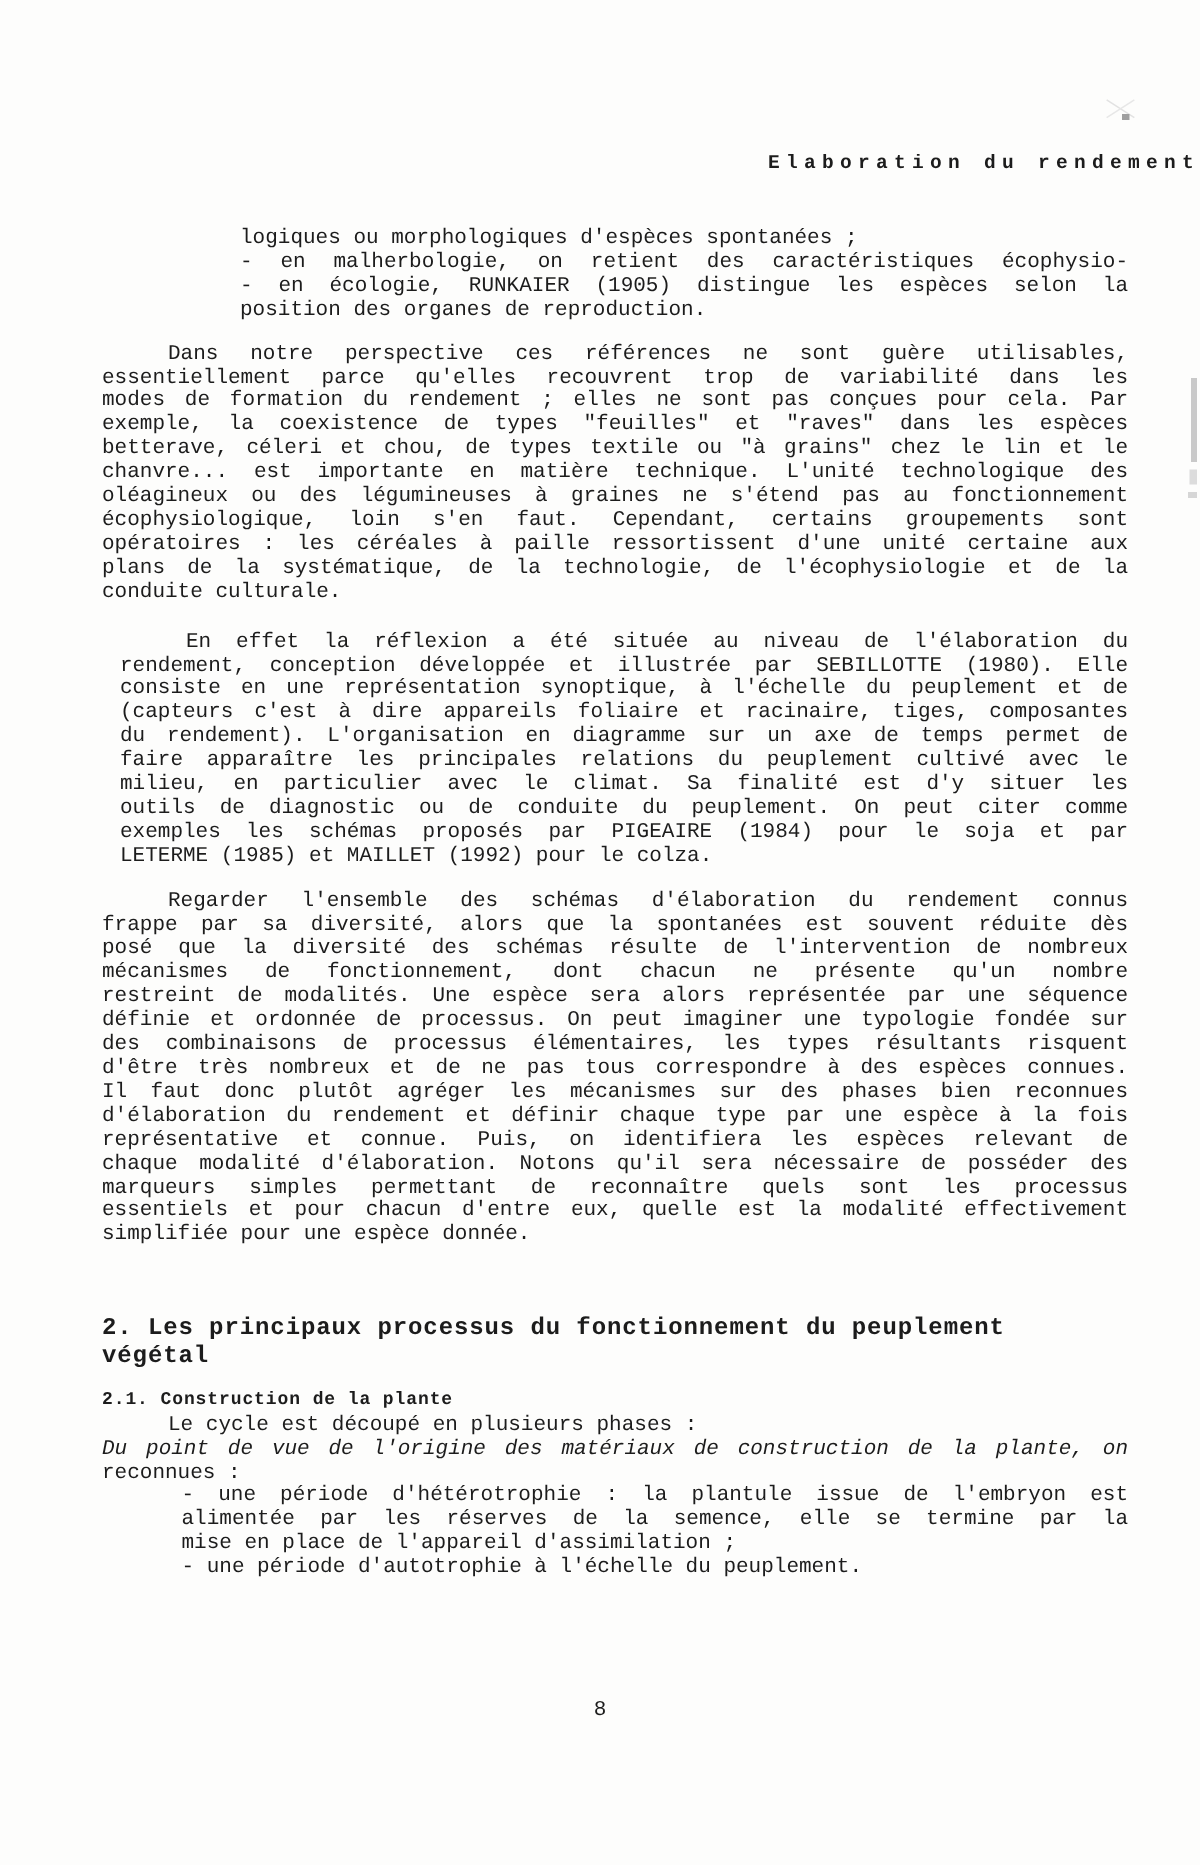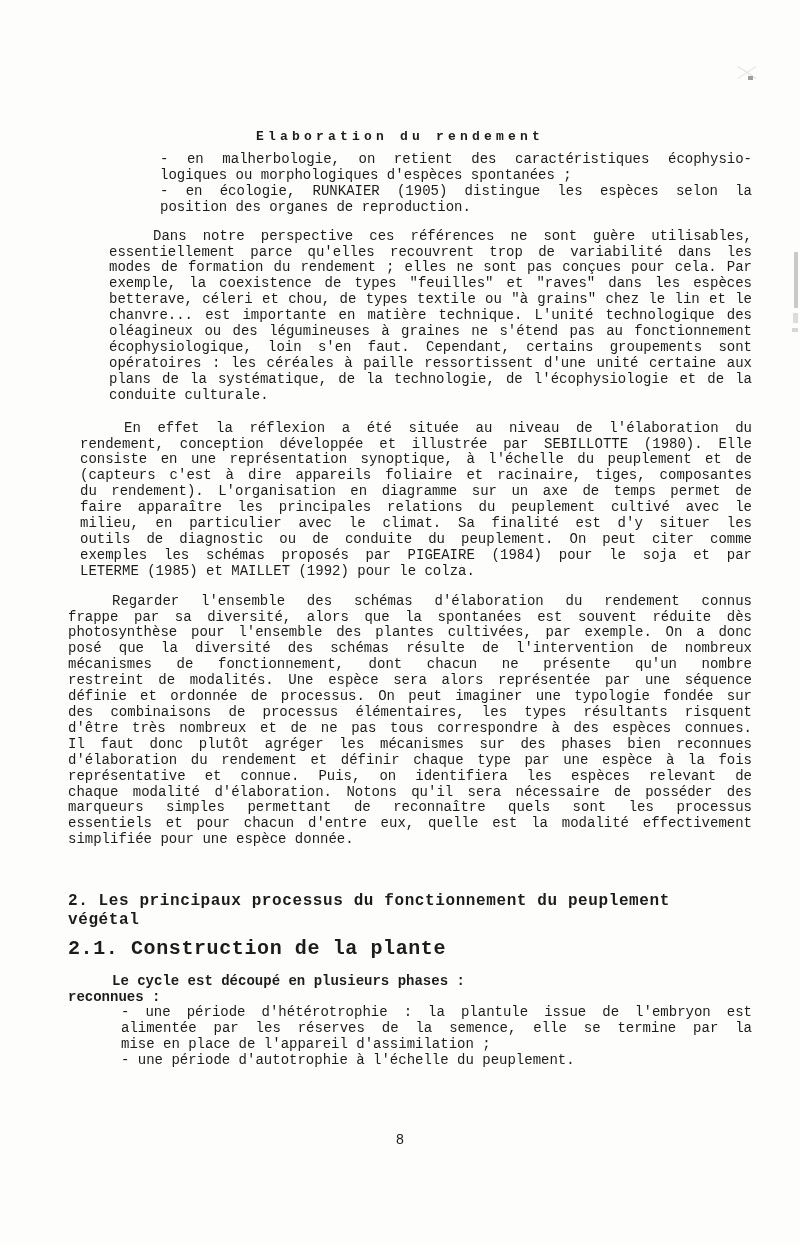--- a/index.html
+++ b/index.html
@@ -16,59 +16,58 @@
     position:relative;
     width:800px;height:1243px;
     background:var(--paper);
     color:var(--ink);
     overflow:hidden;
   }
   
   .doc-title{
     position:absolute;
     top:101px;left:0;width:800px;
-    text-align:center;
+    text-align:right;
     font-size:13px;
     font-weight:bold;
     letter-spacing:4.2px;
     color:var(--ink);
-    margin-top:28px;
   }
   
   .doc-body{
     position:absolute;
     left:68px;top:152px;width:684px;
     font-size:14px;
     line-height:15.9px;
   }
   .block{margin:0;}
   .line{min-height:15.9px;white-space:normal;}
   .j{text-align:justify;text-align-last:justify;}
   .i{font-style:italic;}
   .ind{padding-left:44px;}
   
   [data-name="list-species-criteria"]{margin-left:92px;}
-  [data-name="paragraph-perspective"]{margin-top:13px;margin-left:41px;}
+  [data-name="paragraph-perspective"]{margin-top:13px;}
   [data-name="paragraph-elaboration"]{margin-top:17px;margin-left:12px;}
   [data-name="paragraph-diversity"]{margin-top:14px;}
   [data-name="section-heading"]{
     margin-top:44px;
     font-size:16px;
     font-weight:bold;
     letter-spacing:0.6px;
     line-height:18.5px;
   }
   [data-name="subsection-heading"]{
     margin-top:11px;
-    font-size:20px;
+    font-size:12px;
     font-weight:bold;
     letter-spacing:0.6px;
     line-height:18.5px;
   }
-  [data-name="paragraph-cycle"]{margin-top:15px;font-weight:bold;}
+  [data-name="paragraph-cycle"]{}
   [data-name="list-periods"]{margin-left:53px;}
   
   .page-number{
     position:absolute;
     top:1132px;left:0;width:800px;
     text-align:center;
     font-size:14px;
   }
   
   .artifact{position:absolute;}
@@ -88,22 +87,22 @@
   <div class="artifact speck-line-b" data-name="pencil-speck-line"></div>
   <div class="artifact speck-dot" data-name="pencil-speck-dot"></div>
   <div class="artifact margin-mark-1" data-name="margin-annotation-line"></div>
   <div class="artifact margin-mark-2" data-name="margin-annotation-dash"></div>
   <div class="artifact margin-mark-3" data-name="margin-annotation-dash"></div>
 
   <div class="doc-title" data-name="running-header-title">Elaboration du rendement</div>
 
   <div class="doc-body" id="doc-body" data-name="document-body">
       <div class="block list" data-name="list-species-criteria">
+        <div class="line" data-name="text-line">logiques ou morphologiques d'espèces spontanées ;</div>
         <div class="line j" data-name="text-line">- en malherbologie, on retient des caractéristiques écophysio-</div>
-        <div class="line" data-name="text-line">logiques ou morphologiques d'espèces spontanées ;</div>
         <div class="line j" data-name="text-line">- en écologie, RUNKAIER (1905) distingue les espèces selon la</div>
         <div class="line" data-name="text-line">position des organes de reproduction.</div>
       </div>
       <div class="block para" data-name="paragraph-perspective">
         <div class="line j ind" data-name="text-line">Dans notre perspective ces références ne sont guère utilisables,</div>
         <div class="line j" data-name="text-line">essentiellement parce qu'elles recouvrent trop de variabilité dans les</div>
         <div class="line j" data-name="text-line">modes de formation du rendement ; elles ne sont pas conçues pour cela. Par</div>
         <div class="line j" data-name="text-line">exemple, la coexistence de types "feuilles" et "raves" dans les espèces</div>
         <div class="line j" data-name="text-line">betterave, céleri et chou, de types textile ou "à grains" chez le lin et le</div>
         <div class="line j" data-name="text-line">chanvre... est importante en matière technique. L'unité technologique des</div>
@@ -121,21 +120,20 @@
         <div class="line j" data-name="text-line">du rendement). L'organisation en diagramme sur un axe de temps permet de</div>
         <div class="line j" data-name="text-line">faire apparaître les principales relations du peuplement cultivé avec le</div>
         <div class="line j" data-name="text-line">milieu, en particulier avec le climat. Sa finalité est d'y situer les</div>
         <div class="line j" data-name="text-line">outils de diagnostic ou de conduite du peuplement. On peut citer comme</div>
         <div class="line j" data-name="text-line">exemples les schémas proposés par PIGEAIRE (1984) pour le soja et par</div>
         <div class="line" data-name="text-line">LETERME (1985) et MAILLET (1992) pour le colza.</div>
       </div>
       <div class="block para" data-name="paragraph-diversity">
         <div class="line j ind" data-name="text-line">Regarder l'ensemble des schémas d'élaboration du rendement connus</div>
         <div class="line j" data-name="text-line">frappe par sa diversité, alors que la spontanées est souvent réduite dès</div>
-        <div class="line j" data-name="text-line">photosynthèse pour l'ensemble des plantes cultivées, par exemple. On a donc</div>
         <div class="line j" data-name="text-line">posé que la diversité des schémas résulte de l'intervention de nombreux</div>
         <div class="line j" data-name="text-line">mécanismes de fonctionnement, dont chacun ne présente qu'un nombre</div>
         <div class="line j" data-name="text-line">restreint de modalités. Une espèce sera alors représentée par une séquence</div>
         <div class="line j" data-name="text-line">définie et ordonnée de processus. On peut imaginer une typologie fondée sur</div>
         <div class="line j" data-name="text-line">des combinaisons de processus élémentaires, les types résultants risquent</div>
         <div class="line j" data-name="text-line">d'être très nombreux et de ne pas tous correspondre à des espèces connues.</div>
         <div class="line j" data-name="text-line">Il faut donc plutôt agréger les mécanismes sur des phases bien reconnues</div>
         <div class="line j" data-name="text-line">d'élaboration du rendement et définir chaque type par une espèce à la fois</div>
         <div class="line j" data-name="text-line">représentative et connue. Puis, on identifiera les espèces relevant de</div>
         <div class="line j" data-name="text-line">chaque modalité d'élaboration. Notons qu'il sera nécessaire de posséder des</div>
@@ -145,20 +143,21 @@
       </div>
       <div class="block heading" data-name="section-heading">
         <div class="line" data-name="text-line">2. Les principaux processus du fonctionnement du peuplement</div>
         <div class="line" data-name="text-line">végétal</div>
       </div>
       <div class="block heading" data-name="subsection-heading">
         <div class="line" data-name="text-line">2.1. Construction de la plante</div>
       </div>
       <div class="block para" data-name="paragraph-cycle">
         <div class="line ind" data-name="text-line">Le cycle est découpé en plusieurs phases :</div>
+        <div class="line j i" data-name="text-line">Du point de vue de l'origine des matériaux de construction de la plante, on</div>
         <div class="line" data-name="text-line">reconnues :</div>
       </div>
       <div class="block list" data-name="list-periods">
         <div class="line j" data-name="text-line">- une période d'hétérotrophie : la plantule issue de l'embryon est</div>
         <div class="line j" data-name="text-line">alimentée par les réserves de la semence, elle se termine par la</div>
         <div class="line" data-name="text-line">mise en place de l'appareil d'assimilation ;</div>
         <div class="line" data-name="text-line">- une période d'autotrophie à l'échelle du peuplement.</div>
       </div>
     </div>
 

